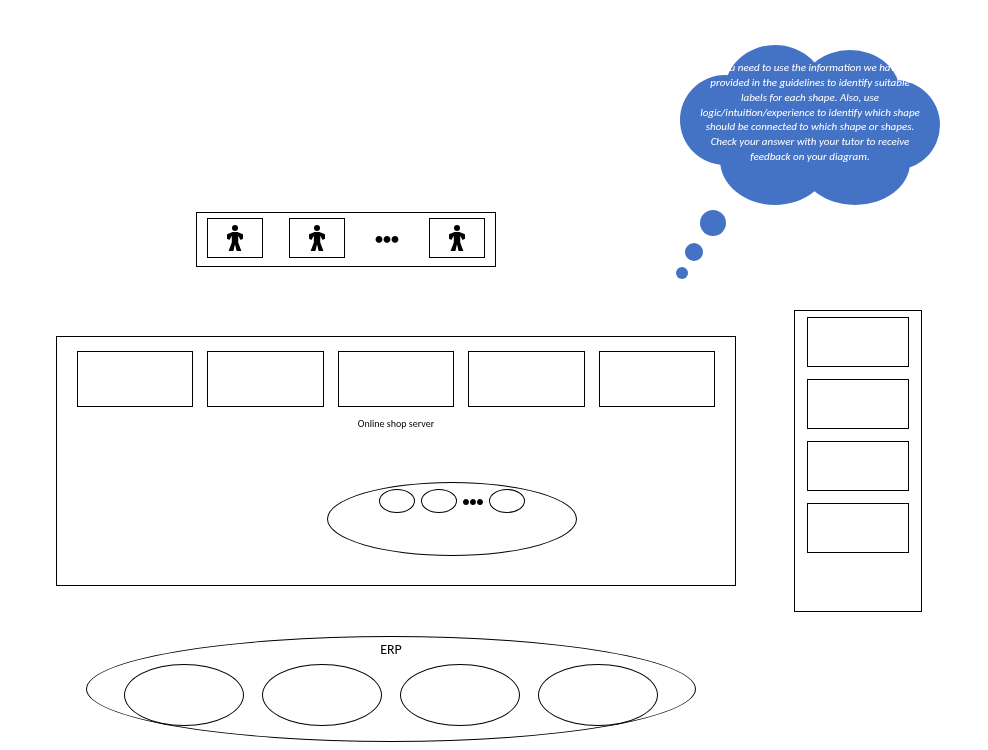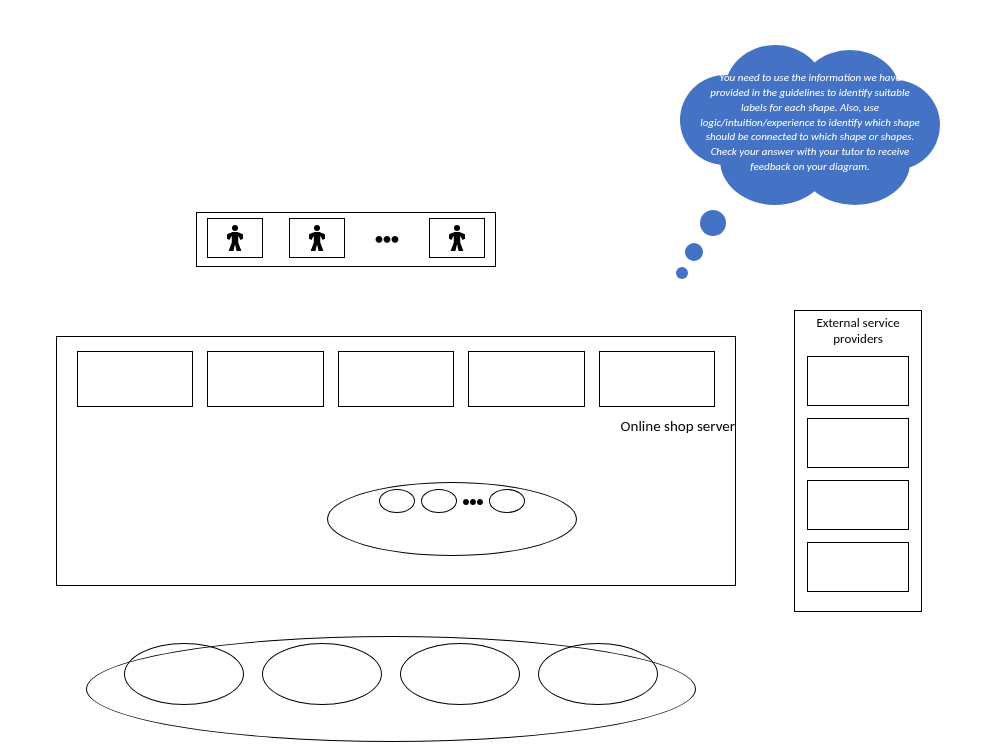--- a/index.html
+++ b/index.html
@@ -27,21 +27,21 @@
       width: 260px;
       height: 160px;
     }
     .cloud-bubble {
       position: absolute;
       background: #4472c4;
       border-radius: 50%;
     }
     .cloud-text {
       position: absolute;
-      top: 26px;
+      top: 16px;
       left: 20px;
       width: 220px;
       color: white;
       font-style: italic;
       font-size: 11px;
       text-align: center;
       z-index: 11;
       line-height: 1.35;
     }
     .tail-bubble {
@@ -128,23 +128,23 @@
       justify-content: space-between;
       padding: 14px 20px 8px 20px;
       gap: 14px;
     }
     .service-box {
       flex: 1;
       height: 56px;
       border: 1px solid black;
     }
     .server-title {
-      text-align: right;
+      text-align: center;
       padding: 2px 0 6px 0;
-      font-size: 15px;
+      font-size: 10px;
     }
     .cart {
       position: absolute;
       top: 145px;
       left: 270px;
       width: 250px;
       height: 74px;
       border: 1px solid black;
       border-radius: 50%;
     }
@@ -272,29 +272,29 @@
     <div class="cart-items">
       <div class="cart-item"></div>
       <div class="cart-item"></div>
       <span class="cart-dots">•••</span>
       <div class="cart-item"></div>
     </div>
   </div>
 </div>
 
 <div class="external">
-  <div class="external-title">External service providers</div>
   <div class="external-items">
     <div class="external-box"></div>
     <div class="external-box"></div>
     <div class="external-box"></div>
     <div class="external-box"></div>
   </div>
 </div>
 
 <div class="erp">
+  <div class="erp-title">ERP</div>
   <div class="erp-items">
     <div class="erp-item"></div>
     <div class="erp-item"></div>
     <div class="erp-item"></div>
     <div class="erp-item"></div>
   </div>
 </div>
 
 </body></html>

